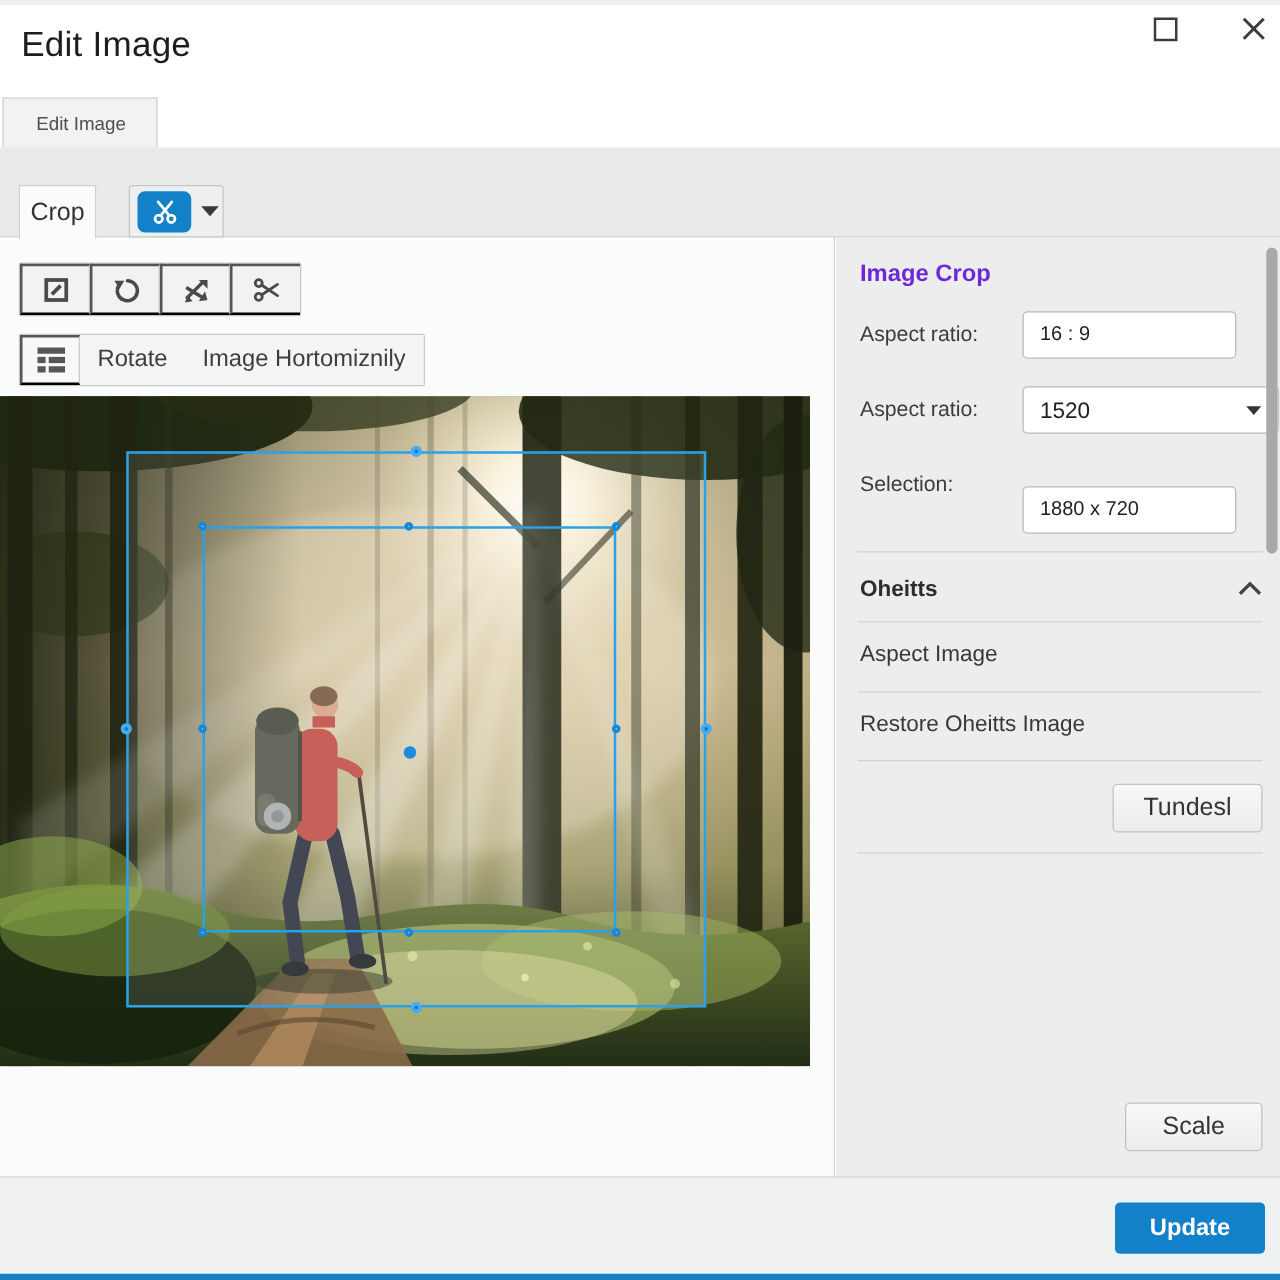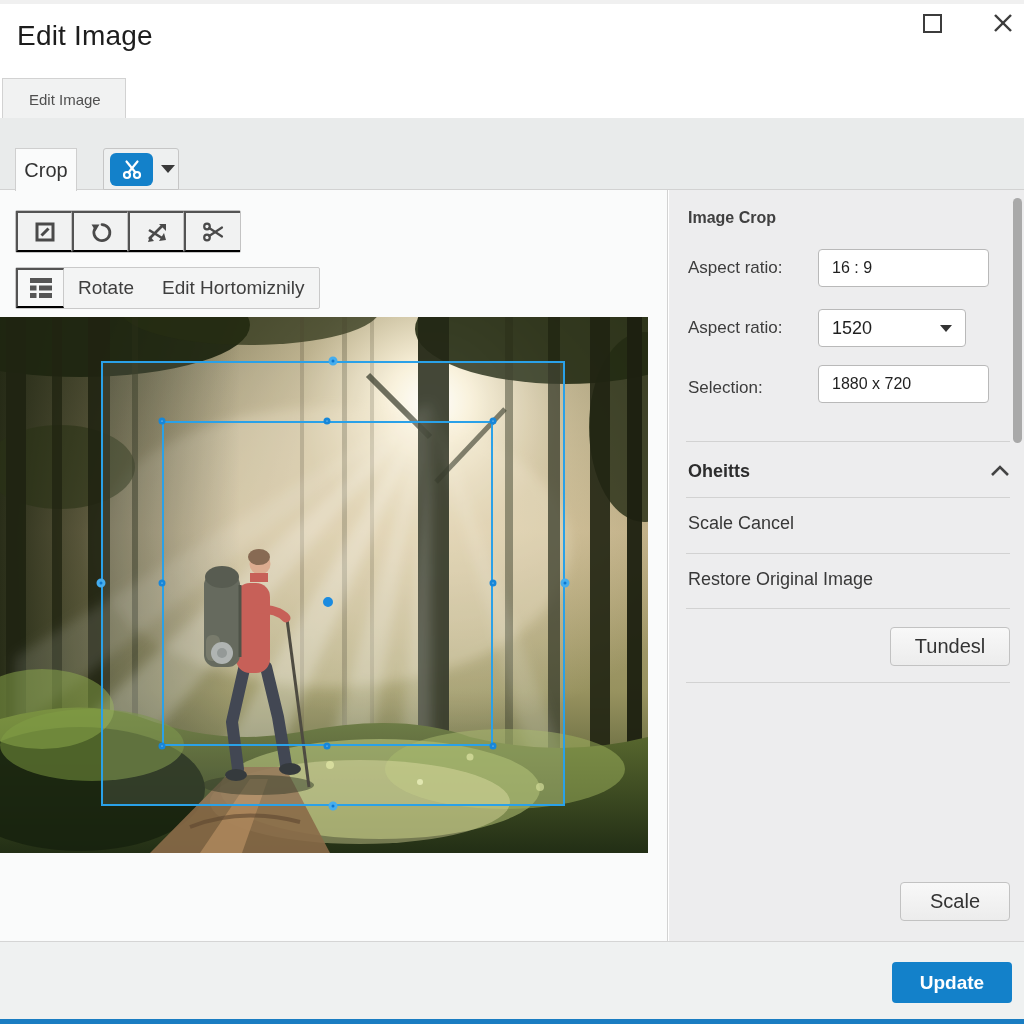--- a/index.html
+++ b/index.html
@@ -68,25 +68,25 @@
   .image-wrap svg.scene { display:block; width:648px; height:536px; }
   .crop-rect { position:absolute; border:2px solid #2aa1e8; }
   .rect-outer { left:101px; top:44px; width:464px; height:445px; background:rgba(255,255,255,0.10); cursor:move; }
   .rect-inner { left:162px; top:104px; width:331px; height:325px; cursor:move; }
   .handle { position:absolute; border-radius:50%; transform:translate(-50%,-50%); cursor:pointer; }
   .hs { width:9px;  height:9px;  background:#0e77cf; border:3px solid #45adee; }
   .hw { width:7px;  height:7px;  background:#ffffff; border:3px solid #1787d9; }
   .hc { width:8px;  height:8px;  background:#ffffff; border:5px solid #1b8be0; }
 
   
-  .panel-heading { left:688px; top:209px; font-size:16px; font-weight:bold; color:#404040; }
+  .panel-heading { left:688px; top:209px; font-size:19px; font-weight:bold; color:#6d28d9; }
   .field-label { font-size:17px; color:#3c3c3c; }
   .field-input { left:818px; width:171px; height:38px; border:1px solid #b9b9b9; border-radius:4px;
     background:#fff; font-family:Liberation Sans, sans-serif; font-size:16px; color:#1f1f1f; padding:0 13px; }
-  .select-box { left:818px; width:148px; height:38px; border:1px solid #b9b9b9; border-radius:4px; background:#fff;
+  .select-box { left:818px; width:205px; height:38px; border:1px solid #b9b9b9; border-radius:4px; background:#fff;
     display:flex; align-items:center; justify-content:space-between; padding:0 13px; font-size:18px; color:#1f1f1f; cursor:pointer; }
   .sel-caret { width:0; height:0; border-left:6px solid transparent; border-right:6px solid transparent; border-top:7px solid #333; }
   .pdiv { left:686px; width:324px; height:1px; background:#d2d2d2; }
   .section-header { left:686px; top:450px; width:324px; height:42px; display:flex; align-items:center; justify-content:space-between; cursor:pointer; }
   .section-title { font-size:18px; font-weight:bold; color:#2d2d2d; padding-left:2px; }
   .panel-item { left:688px; width:320px; font-size:18px; color:#383838; background:transparent; border:none; text-align:left; font-family:"Liberation Sans",sans-serif; cursor:pointer; }
   .gray-btn { background:linear-gradient(#f8f8f8,#ececec); border:1px solid #c2c2c2; border-radius:4px;
     font-family:"Liberation Sans",sans-serif; font-size:20px; color:#333; display:flex; align-items:center; justify-content:center; cursor:pointer; }
   .btn-tundesl { left:890px; top:627px; width:120px; height:39px; }
   .btn-cancel { left:900px; top:882px; width:110px; height:39px; }
@@ -174,21 +174,21 @@
   <button class="layout-btn">
     <svg width="24" height="22" viewBox="0 0 24 22">
       <rect x="1" y="1" width="22" height="5" fill="#565656"></rect>
       <rect x="1" y="8.5" width="6.5" height="5" fill="#565656"></rect>
       <rect x="10" y="8.5" width="13" height="5" fill="#565656"></rect>
       <rect x="1" y="16" width="6.5" height="5" fill="#565656"></rect>
       <rect x="10" y="16" width="13" height="5" fill="#565656"></rect>
     </svg>
   </button>
   <button class="txt-btn">Rotate</button>
-  <button class="txt-btn">Edit Hortomiznily</button>
+  <button class="txt-btn">Image Hortomiznily</button>
 </div>
 
 <div class="abs image-wrap">
   <svg class="scene" viewBox="0 0 648 536">
     <defs>
       <linearGradient id="bgGrad" x1="0" y1="0" x2="0" y2="1">
         <stop offset="0" stop-color="#6b6749"></stop>
         <stop offset="0.40" stop-color="#b3a27a"></stop>
         <stop offset="0.70" stop-color="#97925f"></stop>
         <stop offset="1" stop-color="#333f1d"></stop>
@@ -308,35 +308,35 @@
 <div class="abs field-label" style="left:688px; top:258px;">Aspect ratio:</div>
 <input class="abs field-input" style="top: 249px;" type="text" value="16 : 9">
 
 <div class="abs field-label" style="left:688px; top:318px;">Aspect ratio:</div>
 <div class="abs select-box" style="top:309px;">
   <span>1520</span>
   <span class="sel-caret"></span>
 </div>
 
 <div class="abs field-label" style="left:688px; top:378px;">Selection:</div>
-<input class="abs field-input" style="top: 365px;" type="text" value="1880 x 720">
+<input class="abs field-input" style="top: 389px;" type="text" value="1880 x 720">
 
 <div class="abs pdiv" style="top:441px;"></div>
 
 <div class="abs section-header">
   <span class="section-title">Oheitts</span>
   <svg width="20" height="12" viewBox="0 0 20 12">
     <polyline points="2,10 10,2 18,10" fill="none" stroke="#444" stroke-width="2.6"></polyline>
   </svg>
 </div>
 
 <div class="abs pdiv" style="top:497px;"></div>
-<button class="abs panel-item" style="top:513px;">Scale Cancel</button>
+<button class="abs panel-item" style="top:513px;">Aspect Image</button>
 <div class="abs pdiv" style="top:553px;"></div>
-<button class="abs panel-item" style="top:569px;">Restore Original Image</button>
+<button class="abs panel-item" style="top:569px;">Restore Oheitts Image</button>
 <div class="abs pdiv" style="top:608px;"></div>
 
 <button class="abs gray-btn btn-tundesl">Tundesl</button>
 <div class="abs pdiv" style="top:682px;"></div>
 
 <button class="abs gray-btn btn-cancel">Scale</button>
 <div class="abs scroll-thumb"></div>
 
 <div class="abs footer"></div>
 <button class="abs btn-update">Update</button>

